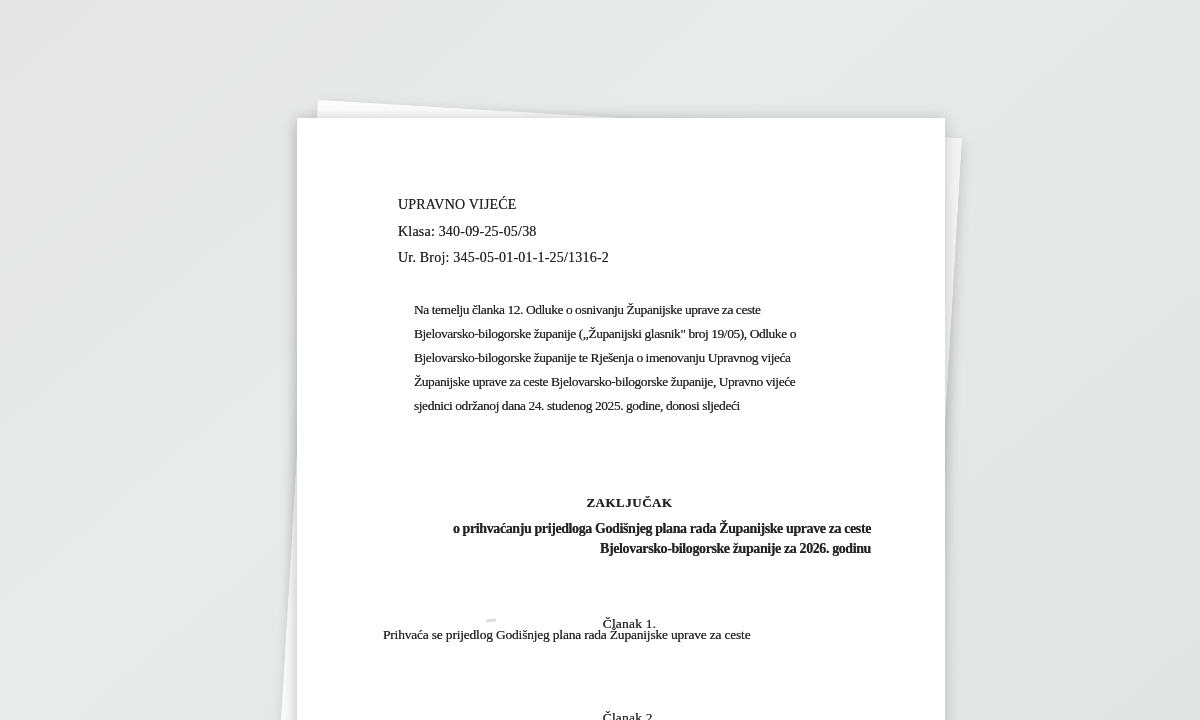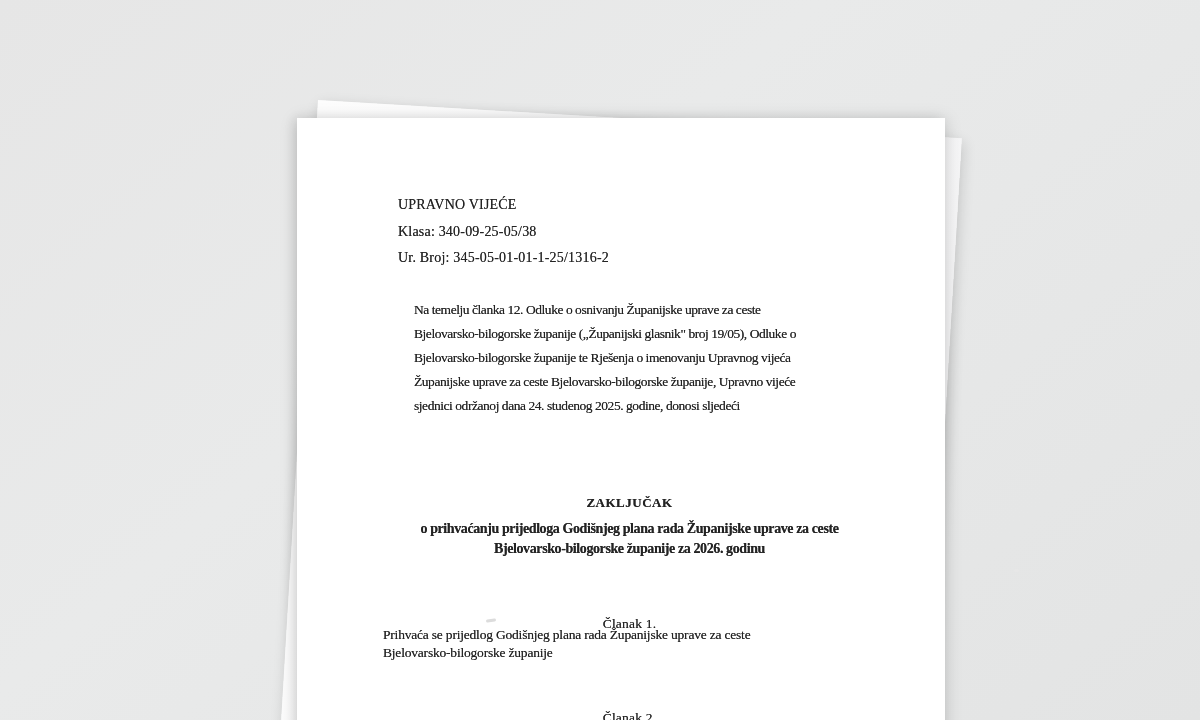--- a/index.html
+++ b/index.html
@@ -72,21 +72,21 @@
     font-weight: bold;
     font-size: 13px;
     letter-spacing: 0.5px;
     line-height: 22px;
   }
   .subtitle {
     position: absolute;
     left: -10px;
     right: -10px;
     top: 401px;
-    text-align: center;
+    text-align: right;
     font-weight: bold;
     font-size: 14px;
     letter-spacing: -0.4px;
     line-height: 20px;
   }
   .clanak-1 {
     position: absolute;
     left: 0;
     right: 0;
     top: 496px;
@@ -162,21 +162,20 @@
 
       <div class="subtitle">
         <div>o prihvaćanju prijedloga Godišnjeg plana rada Županijske uprave za ceste</div>
         <div>Bjelovarsko-bilogorske županije za 2026. godinu</div>
       </div>
 
       <div class="clanak-1">Članak 1.</div>
 
       <div class="article-body">
         <div>Prihvaća se prijedlog Godišnjeg plana rada Županijske uprave za ceste</div>
-        <div>Bjelovarsko-bilogorske županije</div>
       </div>
 
       <div class="clanak-2">Članak 2.</div>
 
       <div class="artifact-dash"></div>
       <div class="artifact-speck"></div>
 
     </div>
   </div>
 

